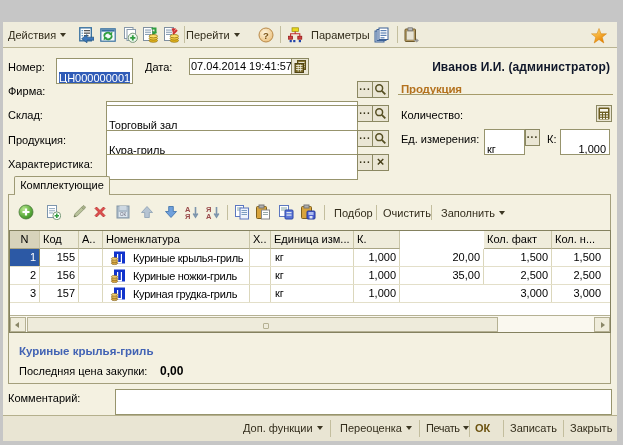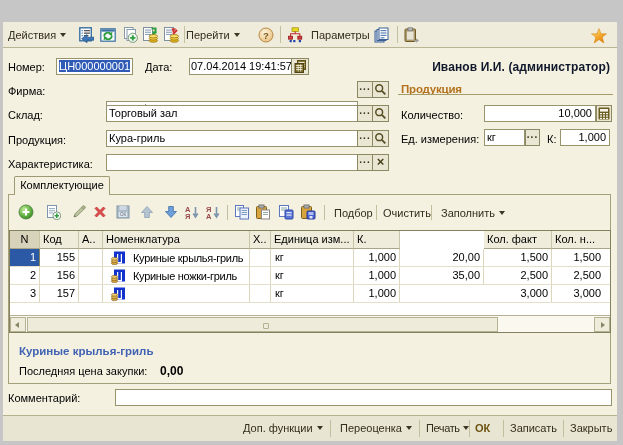--- a/index.html
+++ b/index.html
@@ -4,21 +4,21 @@
   html,body{margin:0;padding:0;}
   body{width:623px;height:445px;overflow:hidden;font-family:"Liberation Sans",sans-serif;}
   .ab{position:absolute;}
   #win{position:relative;width:623px;height:445px;background:#c6c6c6;font-size:11px;color:#000;}
   #client{left:3px;top:22px;width:614px;height:419px;background:#f4f1e1;overflow:hidden;}
   #title{left:0;top:0;width:623px;height:22px;background:linear-gradient(#cecece,#c0c0c0);border-bottom:1px solid #8e8e8e;box-sizing:border-box;}
   #titletext{left:26px;top:4px;font-weight:bold;font-size:12px;letter-spacing:0.15px;}
   #toolbar{left:0;top:0;width:614px;height:26px;background:#efecdc;border-bottom:1px solid #b9b493;box-sizing:border-box;}
   .tbtext{top:7px;color:#332d1c;font-size:11px;}
   .sep{width:1px;background:#c3be9e;top:4px;height:17px;position:absolute;}
-  .inp{position:absolute;background:#fff;border:1px solid #97946d;height:17px;line-height:15px;padding:0 2px;font-size:11px;box-sizing:border-box;white-space:nowrap;overflow:hidden;}
+  .inp{position:absolute;background:#fff;border:1px solid #97946d;height:17px;line-height:15px;padding:12px 2px;font-size:11px;box-sizing:border-box;white-space:nowrap;overflow:hidden;}
   .btn{position:absolute;background:#eae6d4;border:1px solid #8b8862;height:17px;box-sizing:border-box;text-align:center;color:#4b4520;}
   .lbl{position:absolute;font-size:11px;color:#000;white-space:nowrap;}
   .dots{font-size:10px;line-height:8px;letter-spacing:1px;color:#3a351a;font-weight:bold;}
   .arr{display:inline-block;width:0;height:0;border-left:3.5px solid transparent;border-right:3.5px solid transparent;border-top:4px solid #3c3723;vertical-align:middle;margin-left:4px;margin-bottom:2px;}
   .hcell{position:absolute;background:#efecdb;border-right:1px solid #c9c5a7;height:18px;line-height:17px;padding-left:3px;box-sizing:border-box;overflow:hidden;white-space:nowrap;font-size:11px;}
   .cell{position:absolute;border-right:1px solid #dbd7bc;height:18px;line-height:17px;box-sizing:border-box;overflow:hidden;white-space:nowrap;background:#fff;font-size:11px;}
   .num{text-align:right;padding-right:3px;}
   .rowline{position:absolute;height:1px;background:#e3dfc9;left:0;}
   .i16{position:absolute;width:16px;height:16px;}
 </style></head>
@@ -170,21 +170,20 @@
 
     <div class="lbl" style="left:5px;top:136px">Характеристика:</div>
     <div class="inp" style="left:103px;top:132px;width:252px;"></div>
     <div class="btn dots" style="left:354px;top:132px;width:16px;line-height:9px;">...</div>
     <div class="btn" style="left:369px;top:132px;width:17px;font-size:13px;line-height:14px;font-weight:bold;color:#453e18">×</div>
 
     <div class="lbl" style="right:7px;top:38px;font-weight:bold;font-size:12px;color:#0f172a;letter-spacing:0.1px">Иванов И.И. (администратор)</div>
     <div class="lbl" style="left:398px;top:61px;font-weight:bold;font-size:11.5px;color:#b4721e;letter-spacing:-0.2px">Продукция</div>
     <div class="ab" style="left:395px;top:72px;width:215px;height:1px;background:#a69c6a"></div>
     <div class="lbl" style="left:398px;top:87px">Количество:</div>
-    <div class="inp num" style="left:481px;top:83px;width:112px;">10,000</div>
     <div class="btn" style="left:593px;top:83px;width:16px;"><svg width="12" height="13" viewBox="0 0 12 13" style="margin-top:1px">
           <rect x="0.5" y="0.5" width="11" height="12" rx="1" fill="#6b5c20"></rect>
           <rect x="2" y="2" width="8" height="2.6" fill="#f6f4ea"></rect>
           <g fill="#f6f4ea">
             <rect x="2" y="6" width="2" height="1.3"></rect>
             <rect x="5" y="6" width="2" height="1.3"></rect>
             <rect x="8" y="6" width="2" height="1.3"></rect>
             <rect x="2" y="8.4" width="2" height="1.3"></rect>
             <rect x="5" y="8.4" width="2" height="1.3"></rect>
             <rect x="8" y="8.4" width="2" height="1.3"></rect>
@@ -375,20 +374,21 @@
     <svg class="ab" style="left:107px;top:264px" width="16" height="16" viewBox="0 0 16 16">
         <rect x="4" y="1.5" width="11" height="12" fill="#1133cc"></rect>
         <rect x="7" y="4" width="5" height="9.5" fill="#fff"></rect>
         <rect x="8.2" y="4" width="2.6" height="8" fill="#1133cc"></rect>
         <g>
           <ellipse cx="4.5" cy="13.2" rx="3.2" ry="1.4" fill="#d8a43c" stroke="#7d5f1d" stroke-width="0.6"></ellipse>
           <ellipse cx="4.5" cy="11" rx="3.2" ry="1.4" fill="#e8bc58" stroke="#7d5f1d" stroke-width="0.6"></ellipse>
           <ellipse cx="4.5" cy="8.8" rx="3.2" ry="1.4" fill="#f2cc6e" stroke="#7d5f1d" stroke-width="0.6"></ellipse>
         </g>
       </svg>
+    <div class="lbl" style="left:130px;top:266px;letter-spacing:-0.3px">Куриная грудка-гриль</div>
 
     <div class="lbl" style="left:16px;top:323px;font-weight:bold;color:#4263b4;font-size:11.5px">Куриные крылья-гриль</div>
     <div class="lbl" style="left:16px;top:343px">Последняя цена закупки:</div>
     <div class="lbl" style="left:157px;top:342px;font-weight:bold;font-size:12px">0,00</div>
 
     <div class="lbl" style="left:5px;top:370px">Комментарий:</div>
     <div class="inp" style="left:112px;top:367px;width:497px;"></div>
 
     <div class="ab" style="left:0;top:393px;width:614px;height:1px;background:#b5b08d"></div>
     <div class="ab" style="left:0;top:394px;width:614px;height:25px;background:#e9e5d3;">

